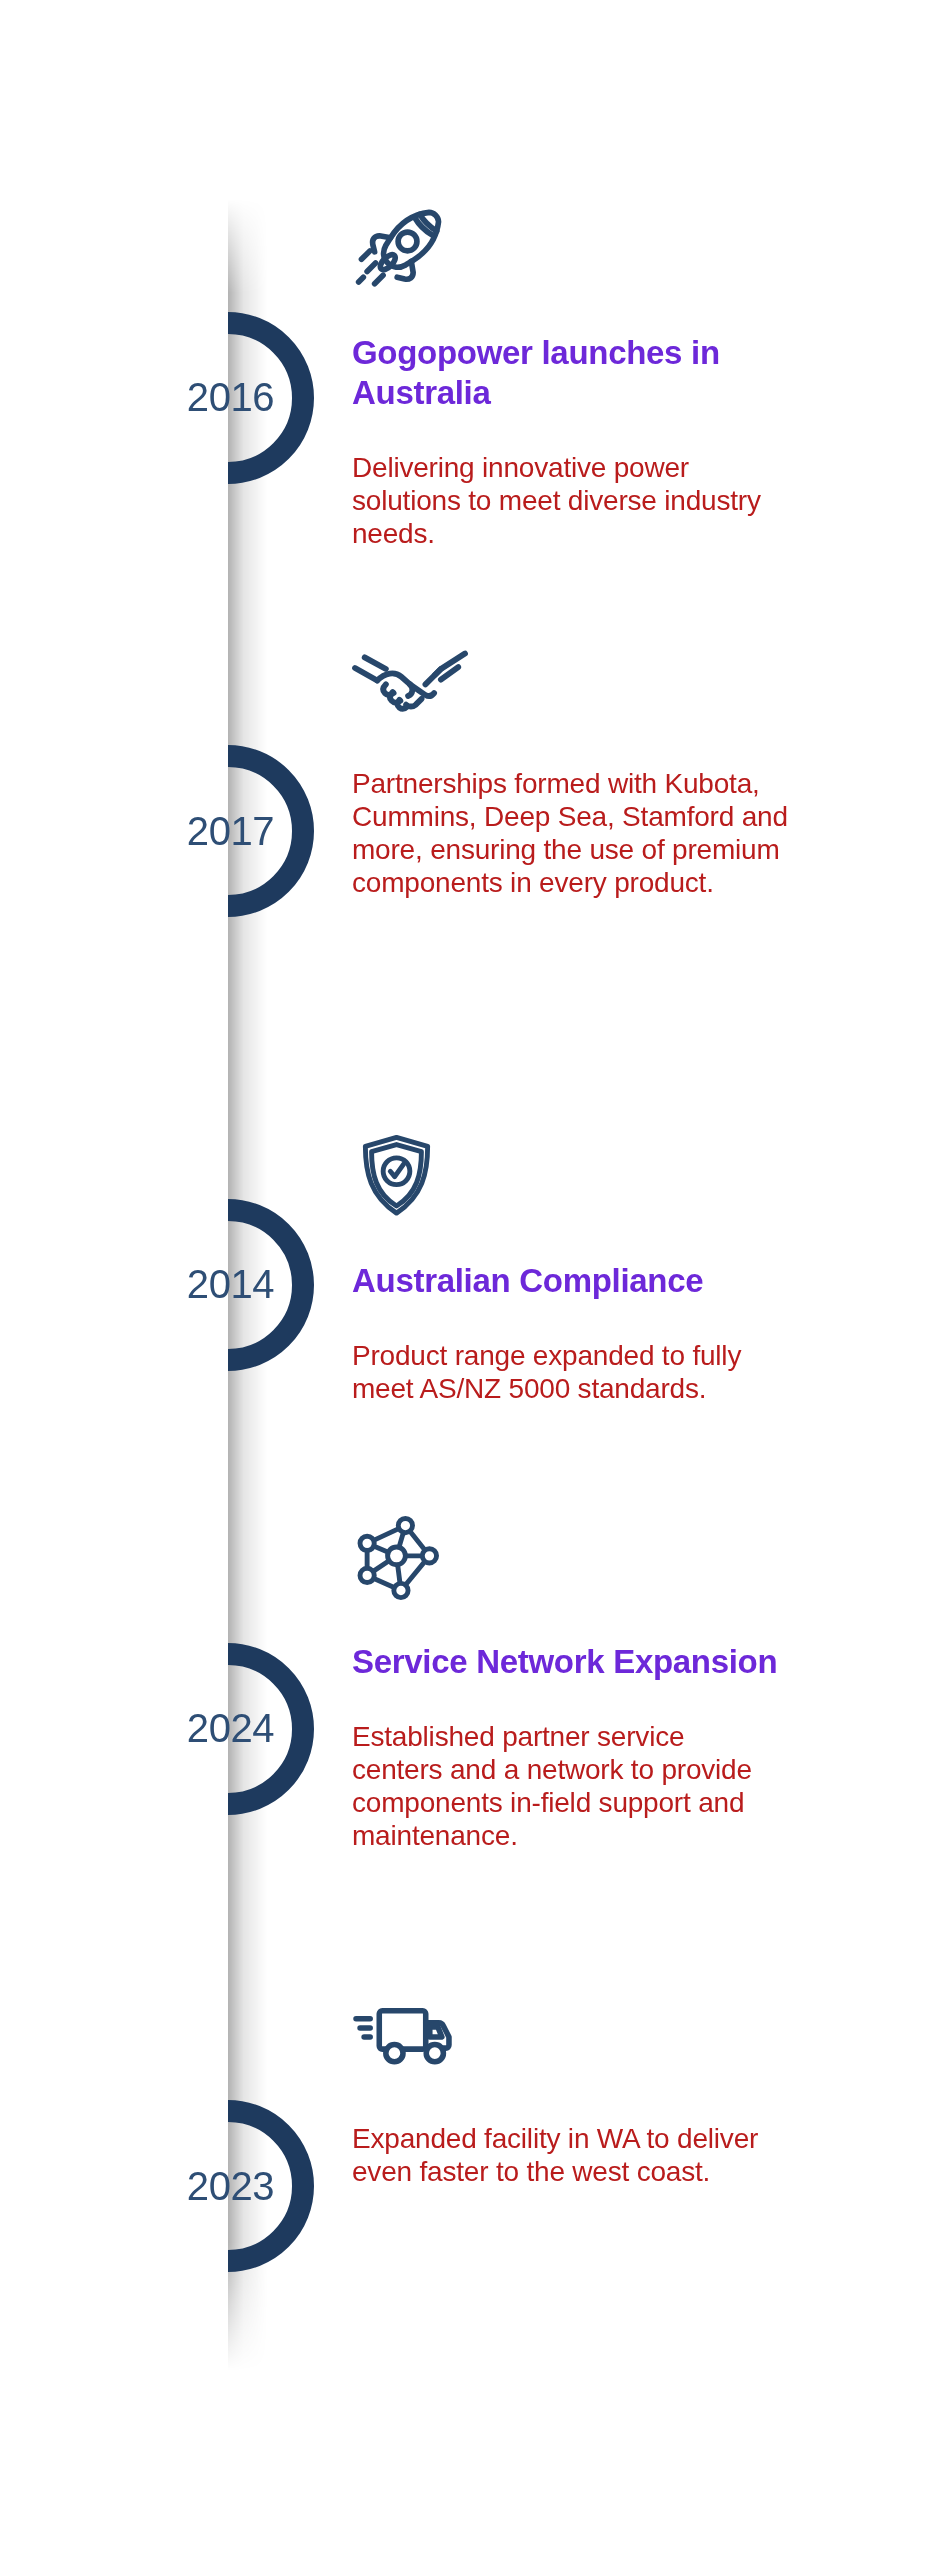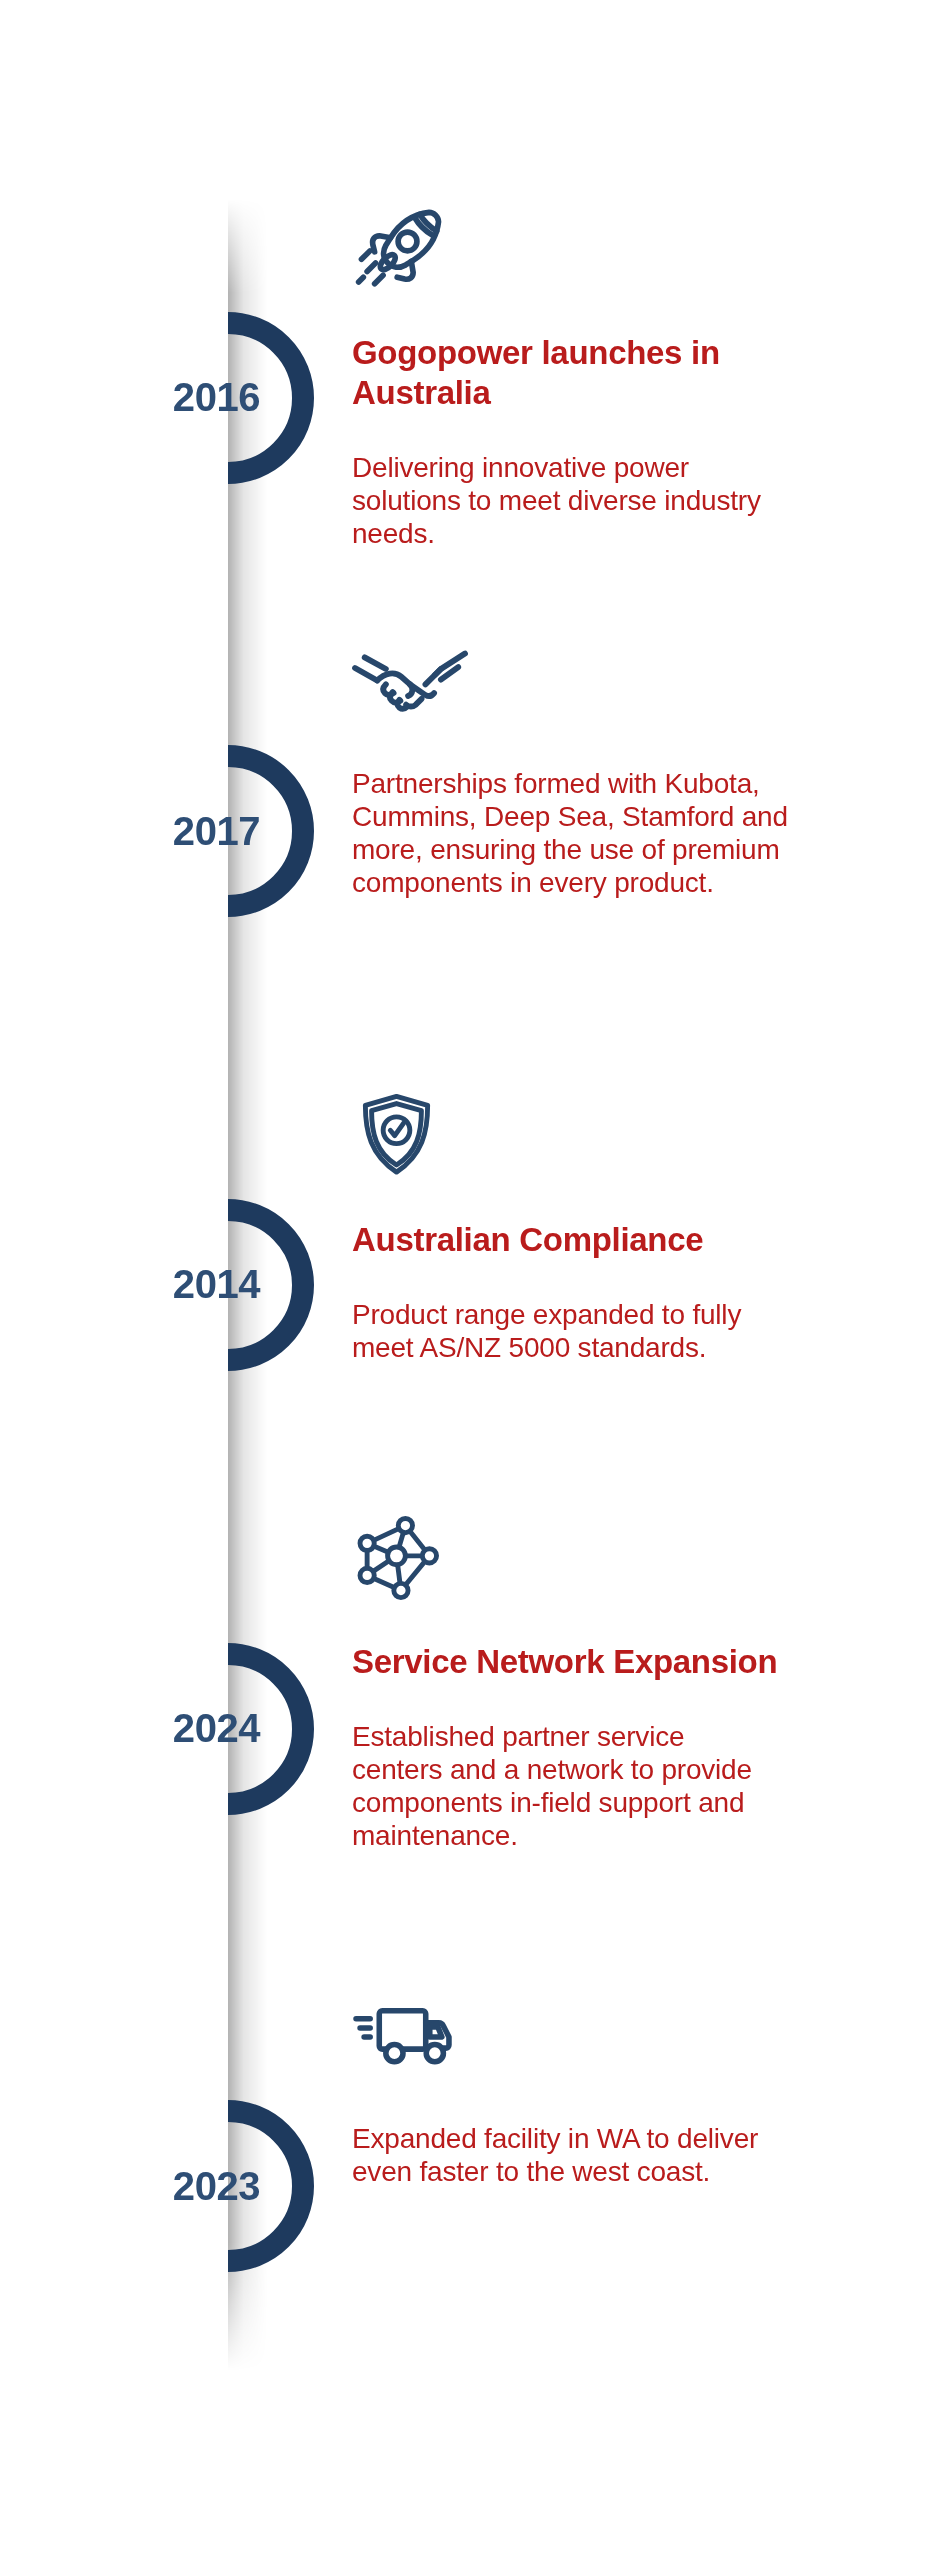--- a/index.html
+++ b/index.html
@@ -33,24 +33,24 @@
   .arc-circle {
     box-sizing: border-box;
     width: 172px; height: 172px;
     margin-left: -86px;
     border: 22px solid #1e3a5e;
     border-radius: 50%;
   }
 
   .year {
     position: absolute;
-    left: 79px; width: 275px;
+    left: 93px; width: 275px;
     height: 57px; line-height: 57px;
     text-align: center;
-    font-size: 40px; font-weight: 700;
+    font-size: 40px; font-weight: 400;
     letter-spacing: -0.4px;
     color: #2e4e75;
     z-index: 3;
   }
 
   .section {
     position: absolute;
     left: 352px; width: 515px;
     z-index: 2;
   }
@@ -58,21 +58,21 @@
     height: 94px;
     display: flex; align-items: center;
     color: #27476b;
   }
   .icon-box svg { display: block; }
   .title {
     margin-top: 37px;
     font-size: 33px; line-height: 40px;
     font-weight: 700;
     letter-spacing: -0.3px;
-    color: #b91c1c;
+    color: #6d28d9;
     white-space: pre-line;
   }
   .desc {
     margin-top: 38px;
     font-size: 28px; line-height: 33px;
     font-weight: 400;
     letter-spacing: -0.2px;
     color: #b91c1c;
     white-space: pre-line;
   }
@@ -143,21 +143,21 @@
       <path d="M60 45 L 76 56 q 5 3 9 -2"></path>
       <path d="M92 29 L 86 35"></path>
     </svg>
   </div>
   <p class="desc">Partnerships formed with Kubota,
 Cummins, Deep Sea, Stamford and
 more, ensuring the use of premium
 components in every product.</p>
 </section>
 
-<section class="section" style="top:1089px">
+<section class="section" style="top:1130px">
   <div class="icon-box">
     <svg width="89" height="89" viewBox="0 0 100 100" fill="none" stroke="currentColor" stroke-width="5.5" stroke-linecap="round" stroke-linejoin="round">
       <path d="M50 5 L 15 15 C 15 45 21 71 50 90 C 79 71 85 45 85 15 Z"></path>
       <path d="M50 13 L 22 21 C 22 46 27 68 50 82 C 73 68 78 46 78 21 Z"></path>
       <circle cx="50" cy="43" r="15"></circle>
       <path d="M43 43 L 48 49 L 58 35"></path>
     </svg>
   </div>
   <h2 class="title">Australian Compliance</h2>
   <p class="desc">Product range expanded to fully

